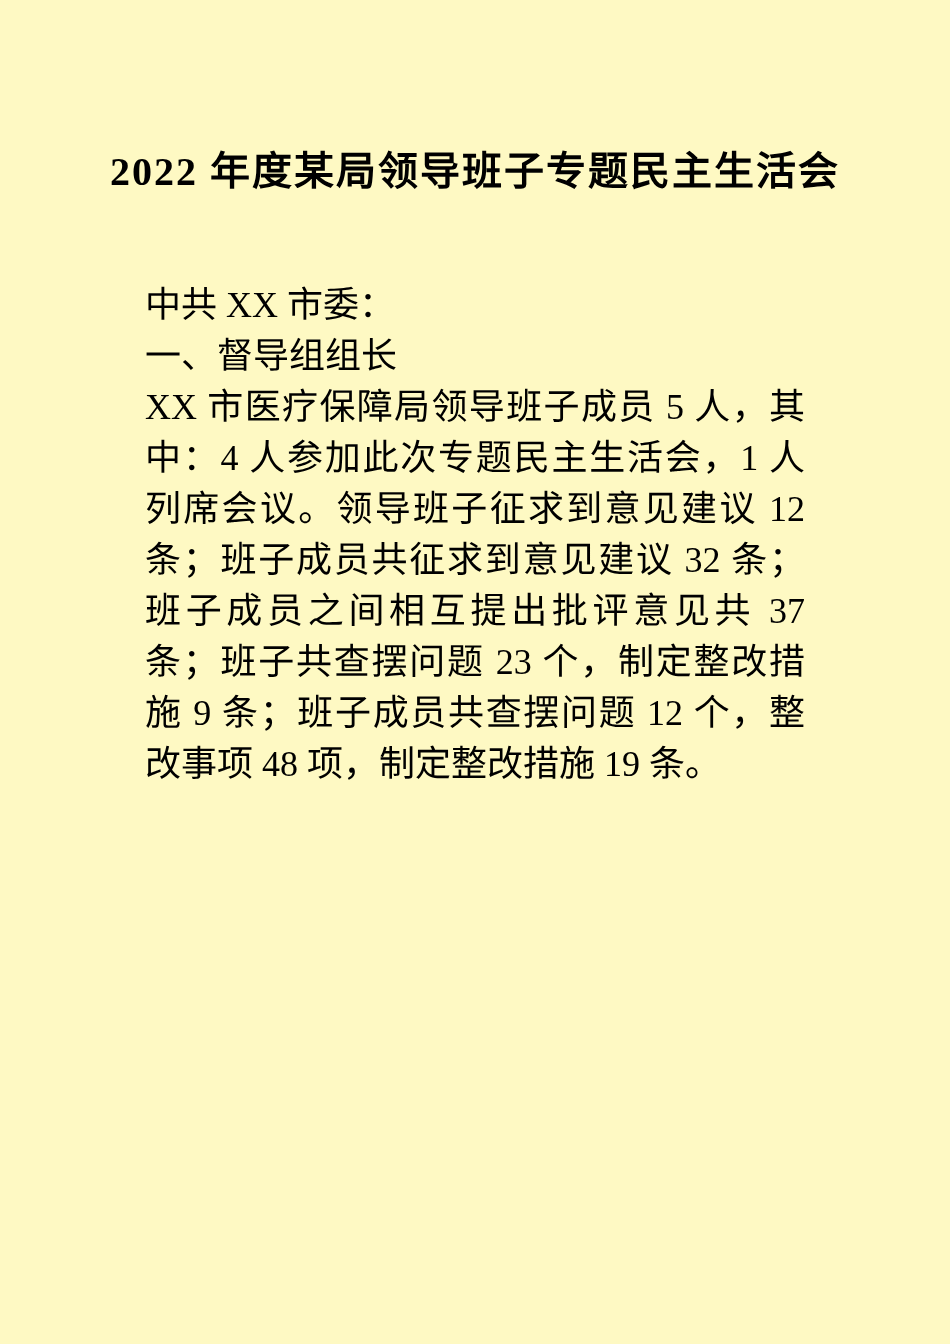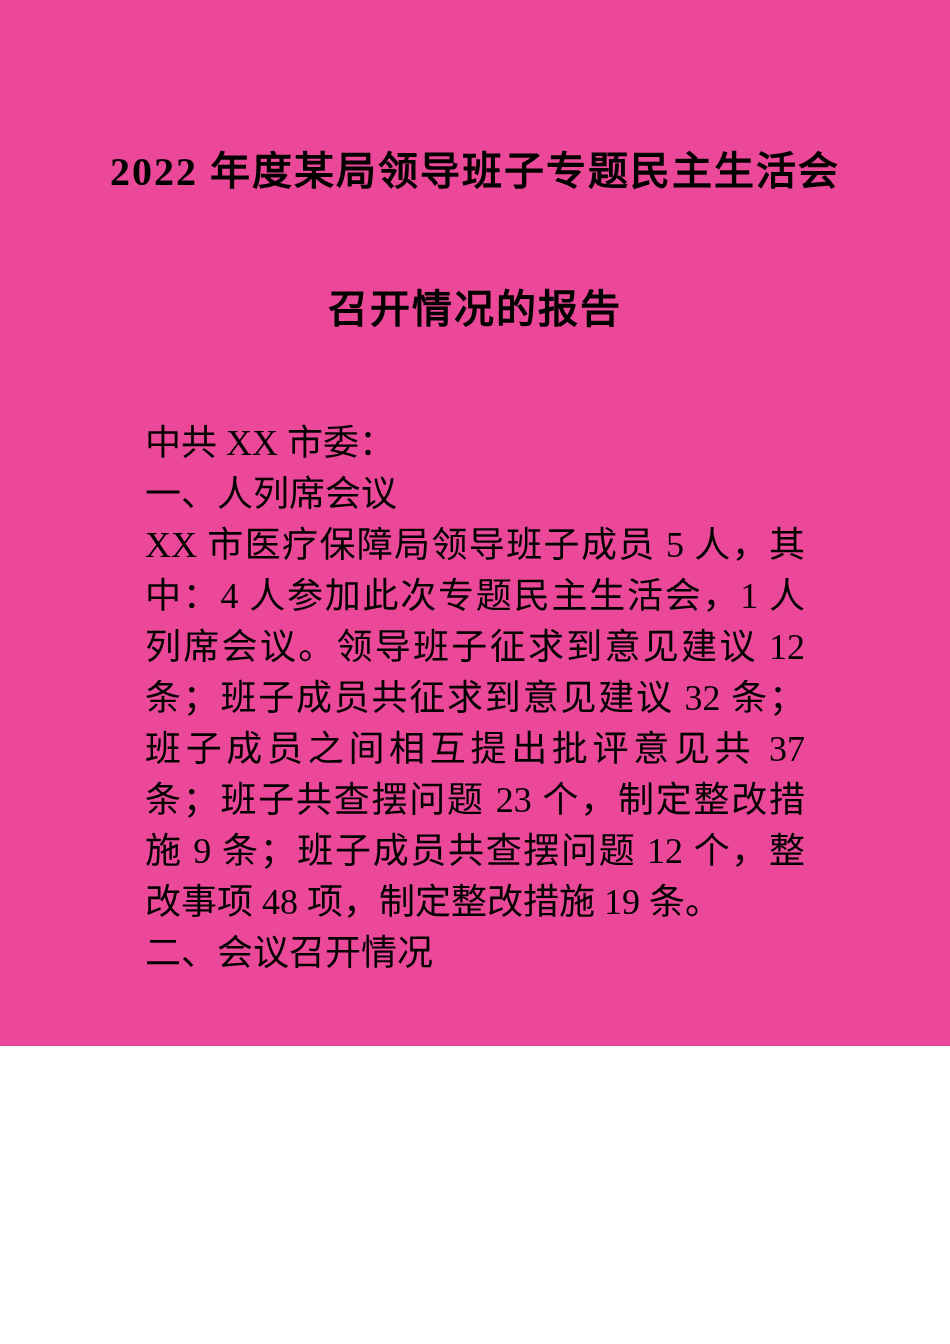--- a/index.html
+++ b/index.html
@@ -4,23 +4,23 @@
 <title>Document</title>
 <style>
   html, body {
     margin: 0;
     padding: 0;
     background: #ffffff;
   }
   .page {
     position: relative;
     width: 950px;
-    height: 1046px;
+    height: 1344px;
     margin: 0 auto;
-    background: #ec4899;
+    background: #fef9c3;
     color: #000000;
     overflow: hidden;
   }
   
   .doc-title {
     margin: 0;
     padding-top: 148px;
     text-align: center;
     font-family: "Liberation Serif", "DejaVu Serif", serif;
     font-weight: 700;
@@ -53,23 +53,21 @@
     padding: 0;
   }
 </style>
 </head>
 <body>
 
 <div class="page">
 
   <h1 class="doc-title">
     <span class="title-line">2022 年度某局领导班子专题民主生活会</span>
-    <span class="title-line second">召开情况的报告</span>
   </h1>
 
   <div class="doc-body">
     <p>中共 XX 市委：</p>
-    <p>一、人列席会议</p>
+    <p>一、督导组组长</p>
     <p>XX 市医疗保障局领导班子成员 5 人，其中：4 人参加此次专题民主生活会，1 人列席会议。领导班子征求到意见建议 12 条；班子成员共征求到意见建议 32 条；班子成员之间相互提出批评意见共 37 条；班子共查摆问题 23 个，制定整改措施 9 条；班子成员共查摆问题 12 个，整改事项 48 项，制定整改措施 19 条。</p>
-    <p>二、会议召开情况</p>
   </div>
 
 </div>
 
 </body></html>

